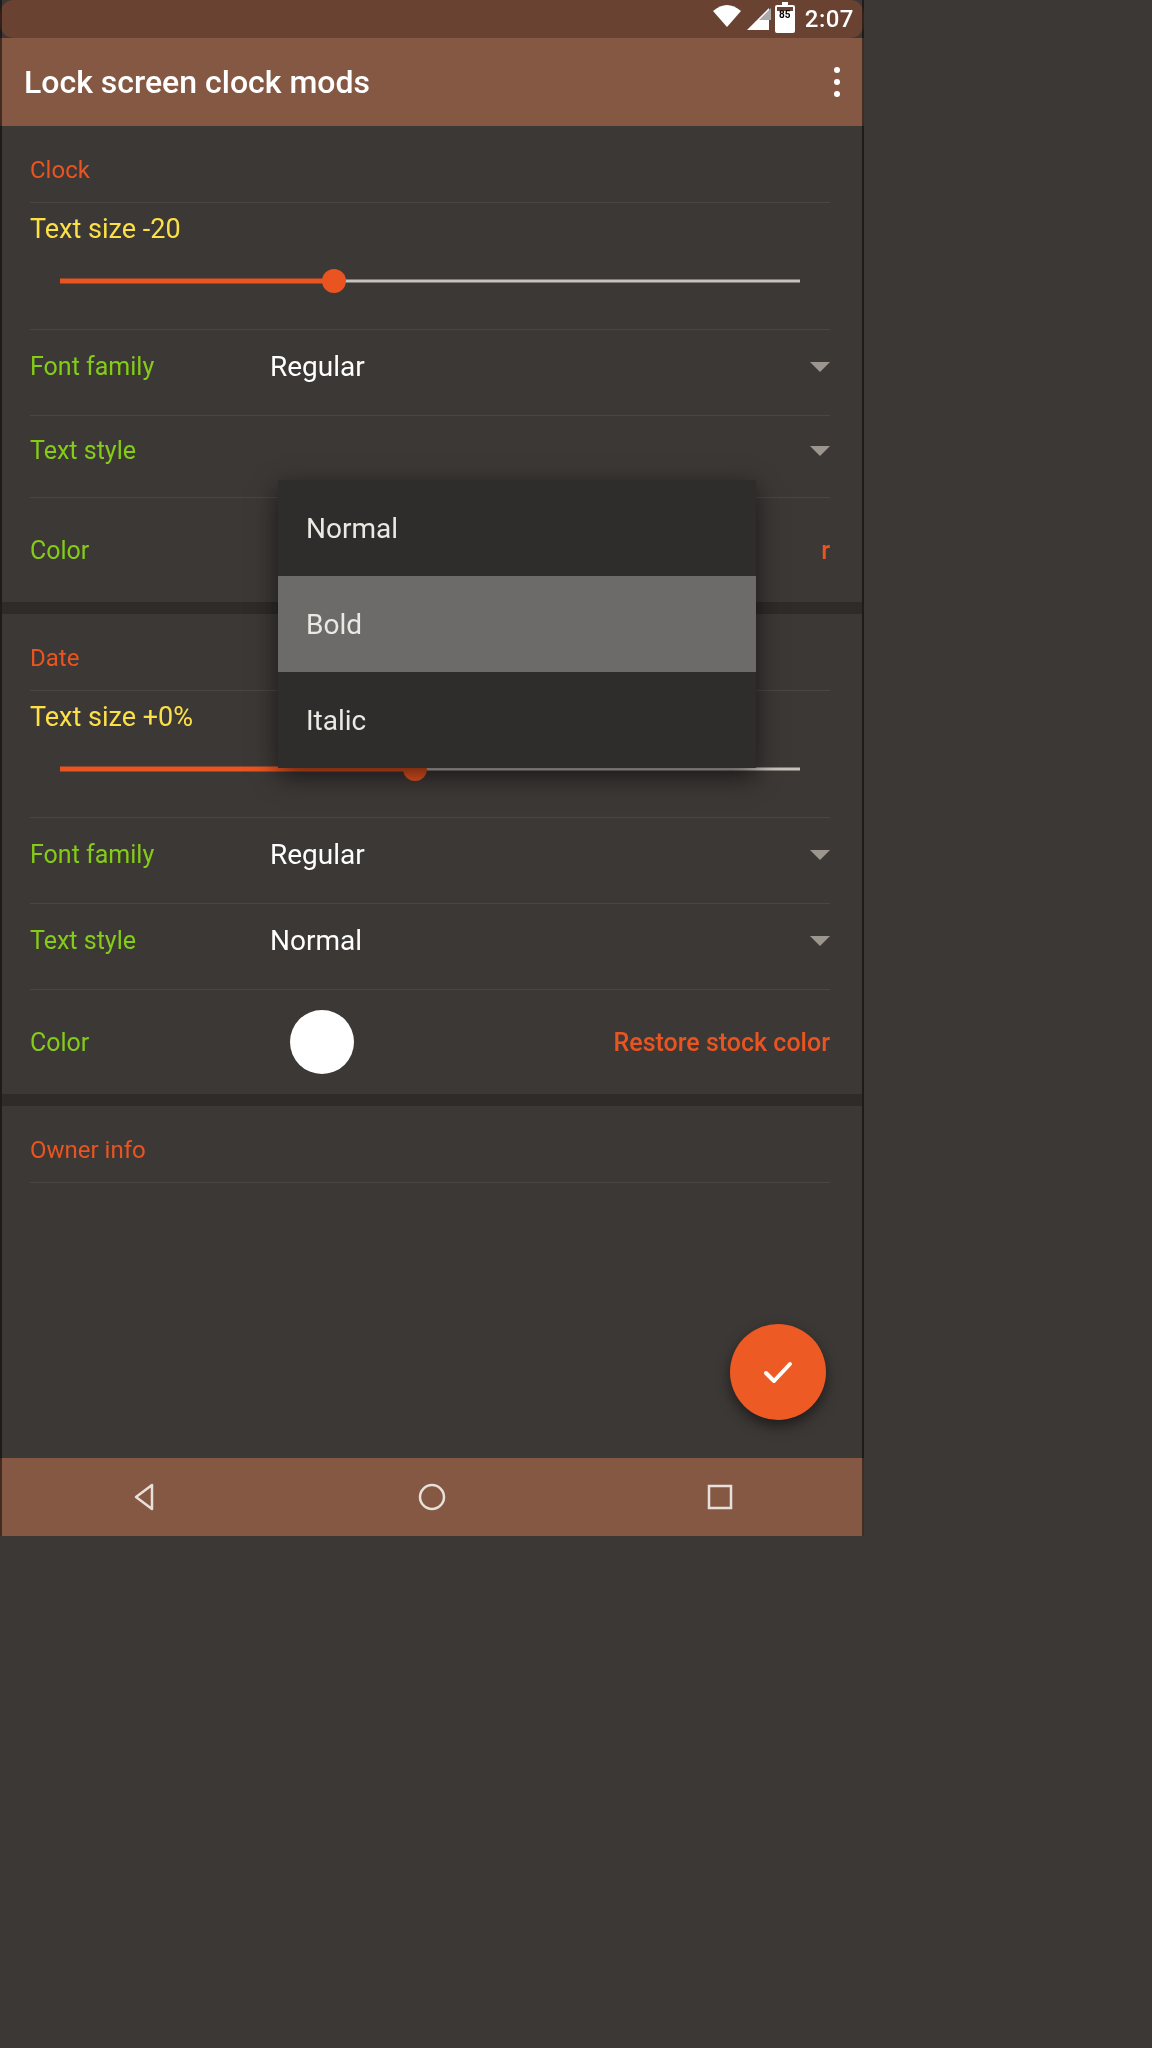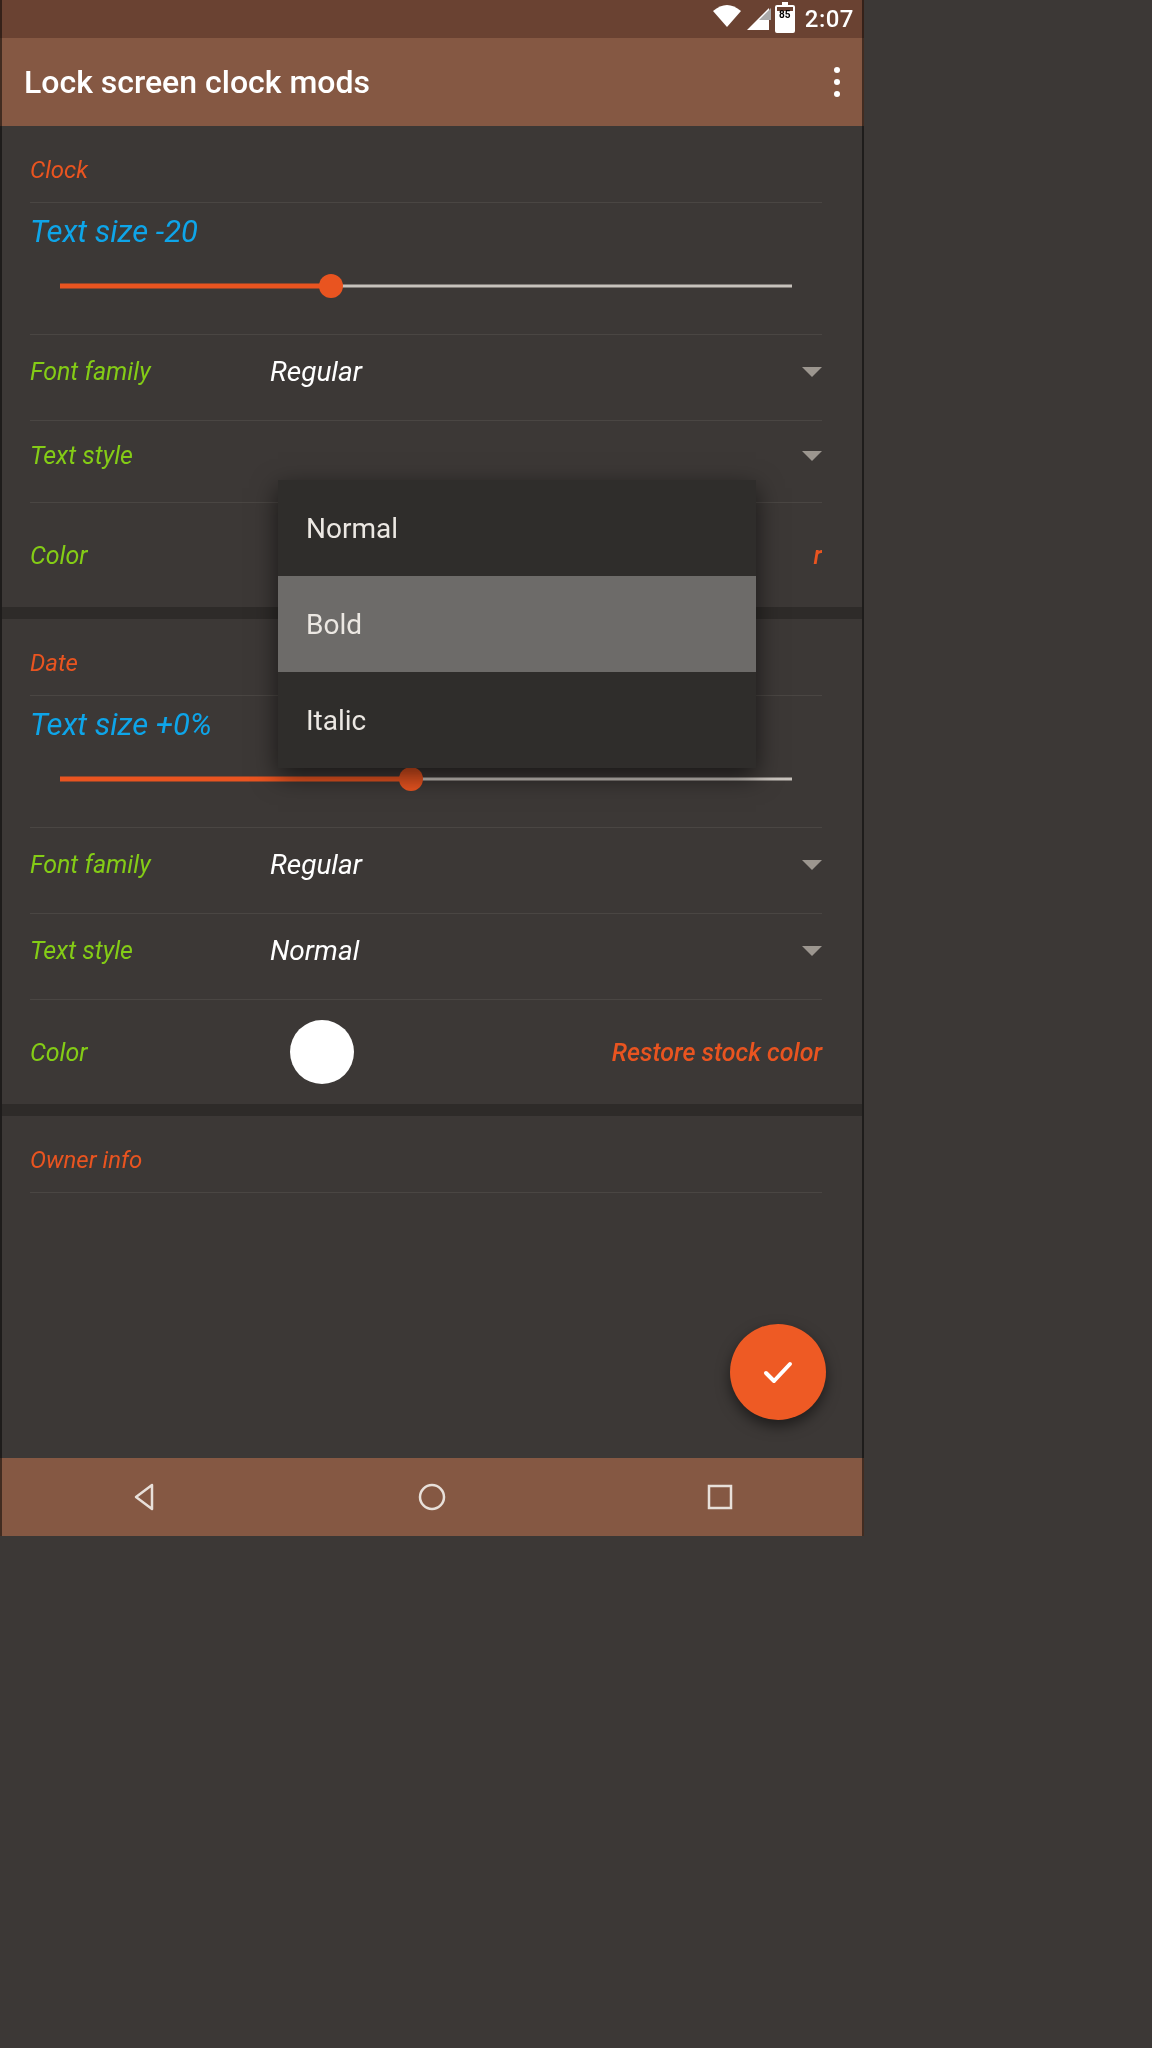--- a/index.html
+++ b/index.html
@@ -27,20 +27,21 @@
   .statusbar {
     height: 38px;
     background: #6a4232;
     display: flex;
     align-items: center;
     justify-content: flex-end;
     padding: 0 10px;
     color: #fff;
     font-size: 24px;
     gap: 6px;
+    border-radius: 14px;
   }
   .statusbar .time { font-weight: 500; margin-left: 4px; letter-spacing: 0.5px; text-align: center; }
   .battery {
     width: 20px; height: 28px;
     border: 2px solid #fff; border-radius: 2px;
     position: relative;
     display:flex; align-items:flex-end; justify-content:center;
   }
   .battery::before {
     content:""; position:absolute; top:-5px; left:5px; width:6px; height:3px; background:#fff;
@@ -77,21 +78,21 @@
   }
   .appbar .title { color: #fff; font-size: 32px; font-weight: 500; }
   .overflow { width: 6px; display: flex; flex-direction: column; gap: 6px; padding: 6px; }
   .overflow span { width:6px; height:6px; background:#fff; border-radius:50%; }
 
   
   .content {
     padding: 0 2px;
     color: #bfbab5;
   }
-  .section { padding: 10px 12px 0 0; background:#3c3836;font-style:italic; }
+  .section { padding: 10px 4px 0 0; background:#3c3836; }
   .section-gap { height:12px; background:#2e2b29; }
   .section-header {
     color: #e95420;
     font-size: 24px;
     padding: 20px 28px 6px 28px;
   }
   .divider { height:1px; background:#4a4643; margin: 12px 28px 0 28px; }
   .row {
     display: flex;
     align-items: center;
@@ -100,21 +101,21 @@
   }
   .row .label { width: 240px; font-size: 25px; color:#84cc16; }
   .row .value { flex:1; font-size: 28px; color:#ffffff; }
   .row .caret {
     width:0;height:0;
     border-left:10px solid transparent;
     border-right:10px solid transparent;
     border-top:10px solid #9c968f;
   }
   .slider-row { display:block; padding: 10px 28px 20px 28px; }
-  .slider-label { font-size: 31px; color:#0ea5e9; margin-bottom: 20px; }
+  .slider-label { font-size: 27px; color:#fde047; margin-bottom: 20px; }
   .slider {
     position: relative;
     height: 32px;
     margin: 0 30px;
   }
   .slider .track {
     position:absolute; top:50%; left:0; right:0; height:3px;
     background:#c7c2bc; transform:translateY(-50%);
   }
   .slider .fill {

